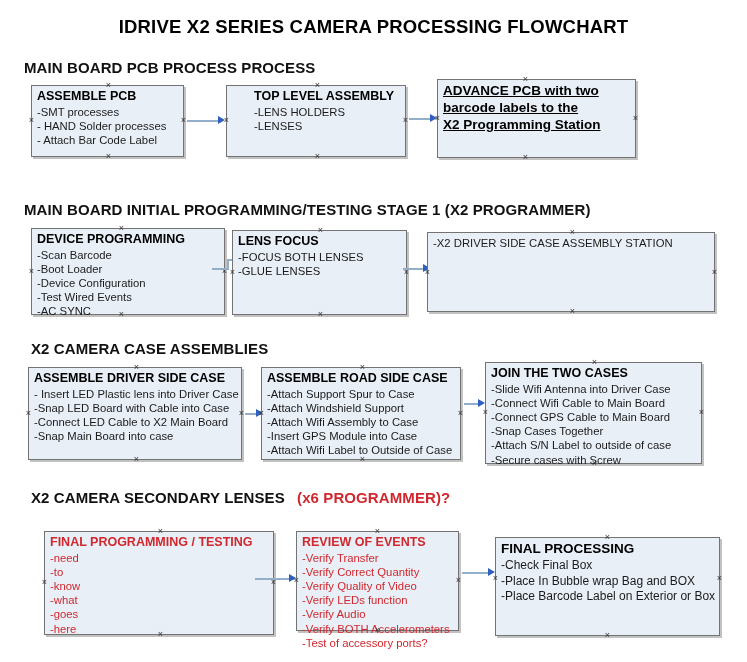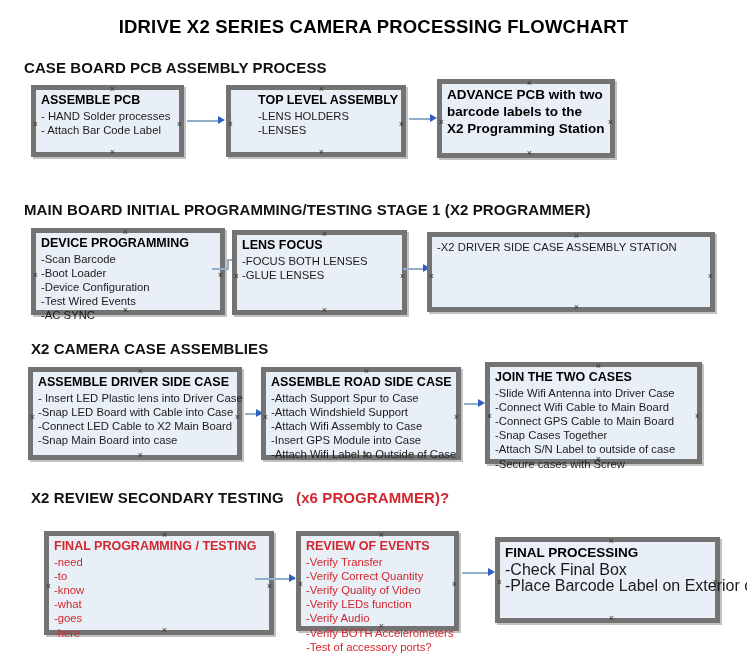--- a/index.html
+++ b/index.html
@@ -30,42 +30,42 @@
     color:#111111;
     white-space:nowrap;
     letter-spacing:0.1px;
   }
   .section-head .red{color:#d0282e;}
 
   
   .node{
     position:absolute;
     background:#e9eff7;
-    border:5px solid #737373;
+    border:1px solid #737373;
     box-sizing:border-box;
     box-shadow:2px 2px 0 rgba(120,120,120,0.45);
     padding:3px 4px 2px 5px;
     overflow:visible;
   }
   .node .ttl{
     font-size:12.5px;
     font-weight:bold;
     color:#000000;
     line-height:14.5px;
     white-space:nowrap;
     margin-bottom:1px;
   }
   .node .ln{
     font-size:11.3px;
     color:#1b1b1b;
     line-height:14.2px;
     white-space:nowrap;
   }
   .node.big .ttl{font-size:13.5px;line-height:16px;}
-  .node.big .ln{font-size:16px;line-height:15.5px;}
+  .node.big .ln{font-size:12px;line-height:15.5px;}
   .node.red .ttl{color:#d0282e;}
   .node.red .ln{color:#d0282e;}
 
   
   .handle{
     position:absolute;
     width:7px;height:7px;
     color:#333333;
     font-size:9px;
     line-height:7px;
@@ -87,25 +87,26 @@
   }
 </style>
 </head>
 <body>
 
 <div id="canvas">
 
   <div class="doc-title">IDRIVE X2  SERIES CAMERA PROCESSING FLOWCHART</div>
 
   <div class="section-head" style="left:24px;top:59px;">
-    <span>CASE BOARD PCB ASSEMBLY PROCESS</span>
+    <span>MAIN BOARD PCB PROCESS PROCESS</span>
   </div>
 
   <div class="node" style="left:31px;top:85px;width:153px;height:72px;">
     <div class="ttl">ASSEMBLE PCB</div>
+    <div class="ln">-SMT processes</div>
     <div class="ln">- HAND Solder processes</div>
     <div class="ln">- Attach Bar Code Label</div>
     <span class="handle" style="left:73px;top:-4px;"></span>
     <span class="handle" style="left:73px;bottom:-4px;"></span>
     <span class="handle" style="left:-4px;top:31px;"></span>
     <span class="handle" style="right:-4px;top:31px;"></span>
   </div>
 
   <div class="conn" style="left:187px;top:120px;width:33px;"></div>
   <div class="arrow" style="left:218px;top:116px;"></div>
@@ -116,21 +117,21 @@
     <div class="ln">-LENSES</div>
     <span class="handle" style="left:87px;top:-4px;"></span>
     <span class="handle" style="left:87px;bottom:-4px;"></span>
     <span class="handle" style="left:-4px;top:31px;"></span>
     <span class="handle" style="right:-4px;top:31px;"></span>
   </div>
 
   <div class="conn" style="left:409px;top:118px;width:24px;"></div>
   <div class="arrow" style="left:430px;top:114px;"></div>
 
-  <div class="node big" style="left:437px;top:79px;width:178px;height:79px;">
+  <div class="node big" style="left:437px;top:79px;width:199px;height:79px;text-decoration:underline;">
     <div class="ttl">ADVANCE PCB with two</div>
     <div class="ttl">barcode labels to the</div>
     <div class="ttl"> X2 Programming Station</div>
     <span class="handle" style="left:84px;top:-4px;"></span>
     <span class="handle" style="left:84px;bottom:-4px;"></span>
     <span class="handle" style="left:-4px;top:35px;"></span>
     <span class="handle" style="right:-4px;top:35px;"></span>
   </div>
 
   <div class="section-head" style="left:24px;top:201px;">
@@ -219,21 +220,21 @@
     <div class="ln">-Snap Cases Together</div>
     <div class="ln">-Attach S/N Label to outside of case</div>
     <div class="ln">-Secure cases with Screw</div>
     <span class="handle" style="left:105px;top:-4px;"></span>
     <span class="handle" style="left:105px;bottom:-4px;"></span>
     <span class="handle" style="left:-4px;top:46px;"></span>
     <span class="handle" style="right:-4px;top:46px;"></span>
   </div>
 
   <div class="section-head" style="left:31px;top:489px;">
-    <span>X2 REVIEW SECONDARY TESTING</span>
+    <span>X2 CAMERA SECONDARY LENSES</span>
     <span class="red" style="margin-left:8px;">(x6 PROGRAMMER)?</span>
   </div>
 
   <div class="node red" style="left:22px;top:531px;width:230px;height:104px;margin-left:22px;">
     <div class="ttl">FINAL PROGRAMMING / TESTING</div>
     <div class="ln">-need</div>
     <div class="ln">-to</div>
     <div class="ln">-know</div>
     <div class="ln">-what</div>
     <div class="ln">-goes</div>
@@ -258,23 +259,24 @@
     <div class="ln">-Test of accessory ports?</div>
     <span class="handle" style="left:77px;top:-4px;"></span>
     <span class="handle" style="left:77px;bottom:-4px;"></span>
     <span class="handle" style="left:-4px;top:45px;"></span>
     <span class="handle" style="right:-4px;top:45px;"></span>
   </div>
 
   <div class="conn" style="left:462px;top:572px;width:30px;"></div>
   <div class="arrow" style="left:488px;top:568px;"></div>
 
-  <div class="node big" style="left:495px;top:537px;width:225px;height:86px;">
+  <div class="node big" style="left:495px;top:537px;width:225px;height:99px;">
     <div class="ttl">FINAL PROCESSING</div>
     <div class="ln"> -Check Final Box</div>
+    <div class="ln">-Place In Bubble wrap Bag and BOX</div>
     <div class="ln">-Place Barcode Label on Exterior or Box</div>
     <span class="handle" style="left:108px;top:-4px;"></span>
     <span class="handle" style="left:108px;bottom:-4px;"></span>
     <span class="handle" style="left:-4px;top:37px;"></span>
     <span class="handle" style="right:-4px;top:37px;"></span>
   </div>
 
 </div>
 
 </body></html>

